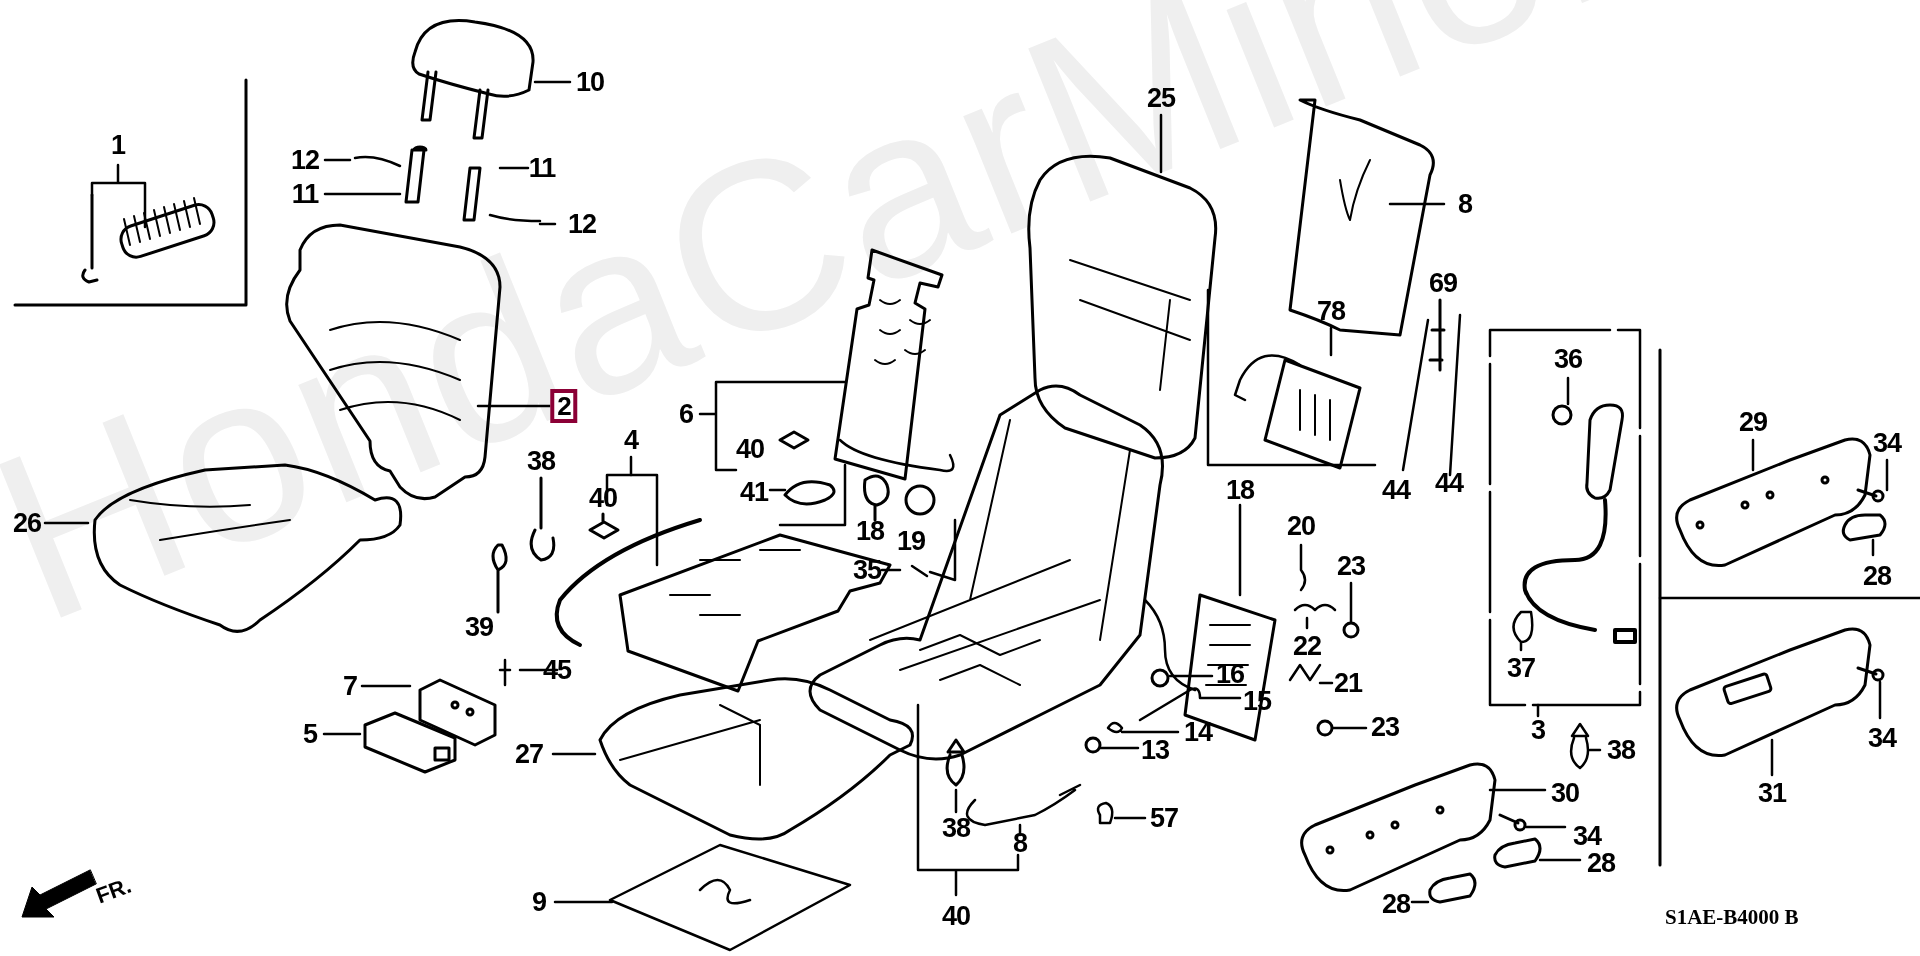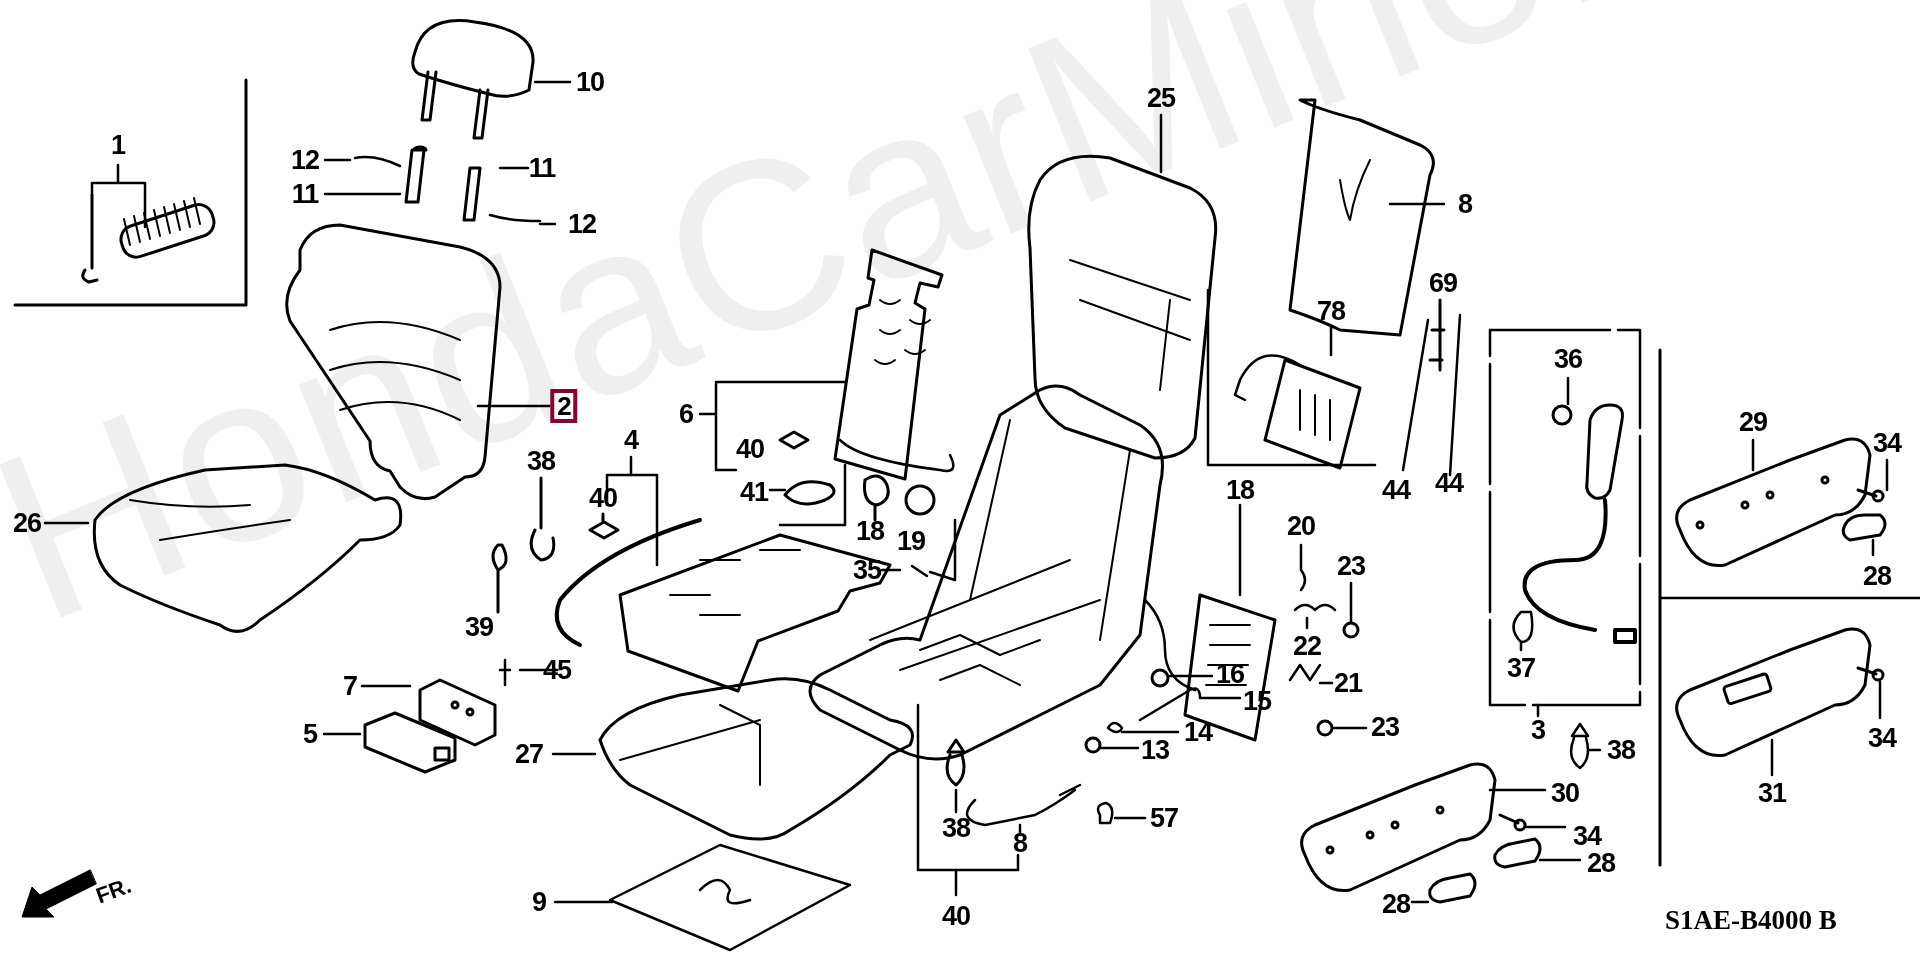--- a/index.html
+++ b/index.html
@@ -2,21 +2,21 @@
 <html><head>
 <meta charset="utf-8">
 <style>
   html, body { margin:0; padding:0; background:#ffffff; }
   body { width:1920px; height:956px; position:relative; overflow:hidden; font-family:"Liberation Sans", sans-serif; }
   #stage { position:absolute; left:0; top:0; width:1920px; height:956px; }
   .wm { position:absolute; left:-40px; top:420px; font-family:"Liberation Sans", sans-serif; font-size:240px; color:#efefef; transform:rotate(-22deg); transform-origin:left top; white-space:nowrap; letter-spacing:2px; z-index:0; pointer-events:none; }
   svg.art { position:absolute; left:0; top:0; z-index:1; }
   .lbl { position:absolute; z-index:3; font-family:"Liberation Sans", sans-serif; font-weight:bold; font-size:27px; color:#000; line-height:1; letter-spacing:-1px; transform:translate(-50%,-50%); white-space:nowrap; }
   .lbl.sel { border:4px solid #8b0036; background:#fff; padding:0 3px; font-size:26px; }
-  .code { position:absolute; z-index:3; left:1665px; top:905px; font-family:"Liberation Serif", serif; font-weight:bold; font-size:27px; color:#000; white-space:nowrap; }
+  .code { position:absolute; z-index:3; left:1665px; top:905px; font-family:"Liberation Serif", serif; font-weight:bold; font-size:21px; color:#000; white-space:nowrap; }
   .fr { position:absolute; z-index:3; left:96px; top:878px; font-family:"Liberation Sans", sans-serif; font-weight:bold; font-size:22px; transform:rotate(-20deg); }
 </style>
 </head>
 <body>
 
 <div id="stage">
   <div class="wm">HondaCarMine.ru</div>
 
   <svg class="art" width="1920" height="956" viewBox="0 0 1920 956" fill="none" stroke="#000" stroke-width="3" stroke-linejoin="round" stroke-linecap="round">
 

